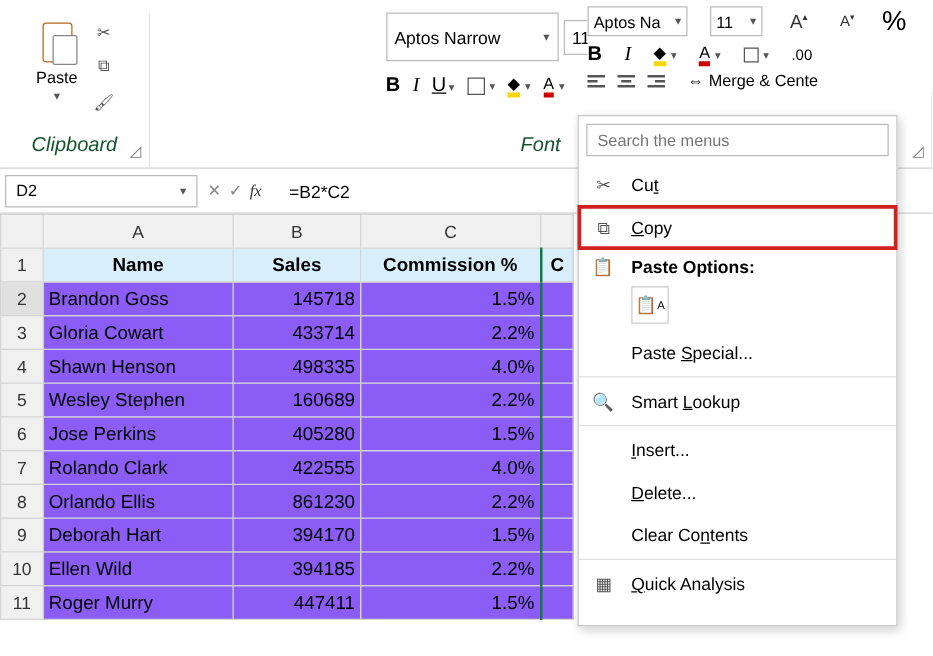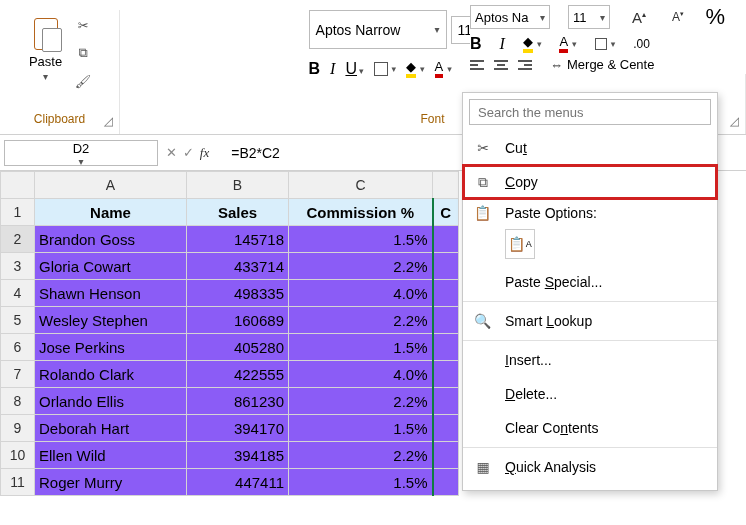--- a/index.html
+++ b/index.html
@@ -22,23 +22,24 @@
   .ribbon-group {
     border-right: 1px solid #e5e5e5;
     display: flex;
     flex-direction: column;
     align-items: center;
     justify-content: space-between;
     padding: 0 10px 4px;
     position: relative;
   }
   .ribbon-group-title {
-    font-size: 12px;
-    color: #a16207;
+    font-size: 16px;
+    color: #14532d;
     padding-bottom: 4px;
+    font-style: italic;
   }
   .clipboard-group { width: 120px; }
   .font-group { flex: 1; }
   .clipboard-content {
     display: flex;
     align-items: flex-start;
     gap: 6px;
     height: 90px;
   }
   .paste-button {
@@ -187,21 +188,20 @@
   }
   .name-box {
     border: 1px solid #bbb;
     height: 26px;
     width: 154px;
     padding: 0 8px;
     display: flex;
     align-items: center;
     justify-content: space-between;
     background: #fff;
-    flex-direction: column;
   }
   .fx-controls {
     display: flex;
     align-items: center;
     gap: 6px;
     color: #888;
   }
   .fx-controls .fx { font-style: italic; font-family: Georgia, serif; color: #333; }
   .formula-value {
     font-size: 14px;
@@ -250,21 +250,21 @@
   }
   
   .context-menu {
     position: absolute;
     top: 92px;
     left: 462px;
     width: 256px;
     background: #fff;
     border: 1px solid #c8c8c8;
     box-shadow: 2px 3px 8px rgba(0,0,0,0.2);
-    padding-bottom: 6px;
+    padding-bottom: 16px;
     font-size: 14px;
   }
   .menu-search {
     margin: 6px;
     width: calc(100% - 12px);
     height: 26px;
     border: 1px solid #bbb;
     padding: 0 8px;
     font-size: 13px;
     color: #777;
@@ -536,21 +536,21 @@
   <div class="menu-item">
     <span class="icon-slot">✂</span>
     <span class="menu-label">Cu<u>t</u></span>
   </div>
   <div class="menu-item highlighted">
     <span class="icon-slot">⧉</span>
     <span class="menu-label"><u>C</u>opy</span>
   </div>
   <div class="menu-item" style="height:28px">
     <span class="icon-slot">📋</span>
-    <span class="menu-label" style="font-weight:normal">Paste Options:</span>
+    <span class="menu-label" style="font-weight:bold">Paste Options:</span>
   </div>
   <div class="paste-options-row">
     <span class="paste-option-btn">📋<sub style="font-size:9px">A</sub></span>
   </div>
   <div class="menu-item">
     <span class="icon-slot"></span>
     <span class="menu-label">Paste <u>S</u>pecial...</span>
   </div>
   <div class="sep"></div>
   <div class="menu-item">

